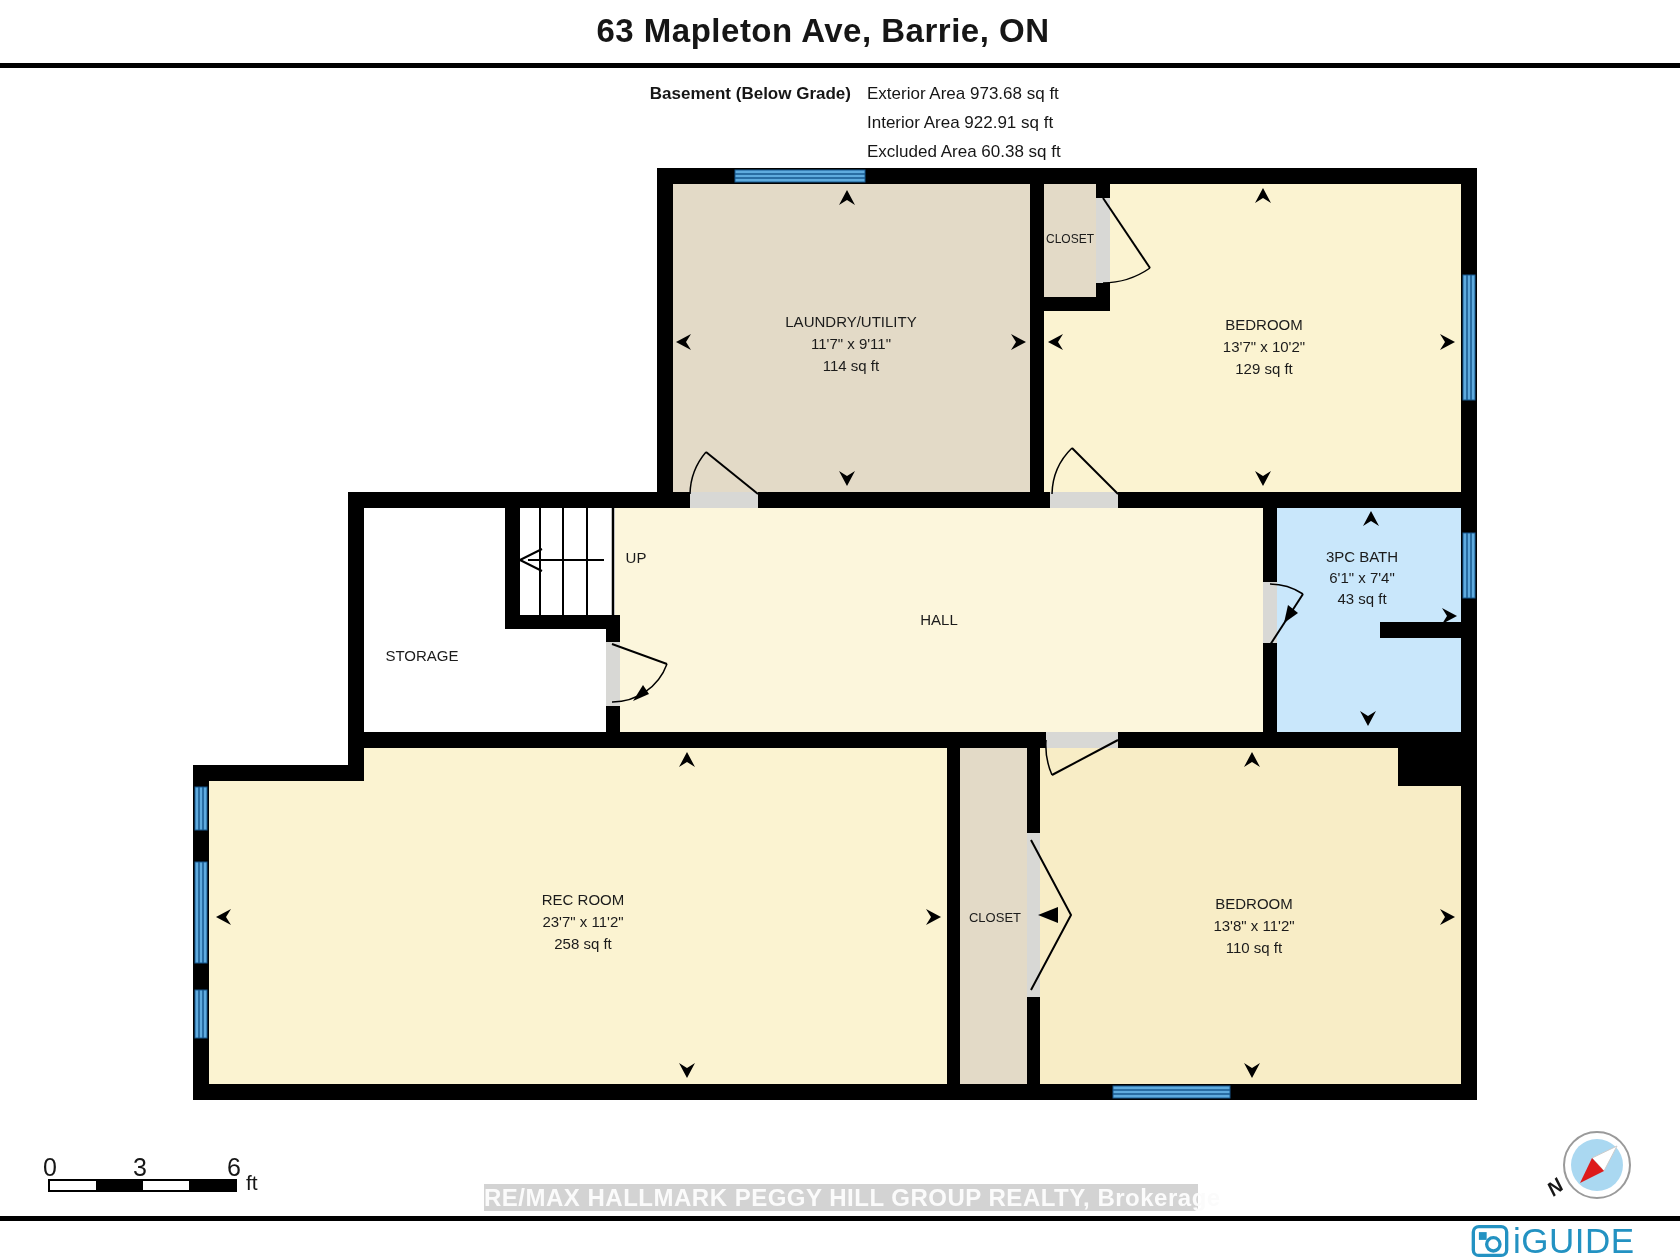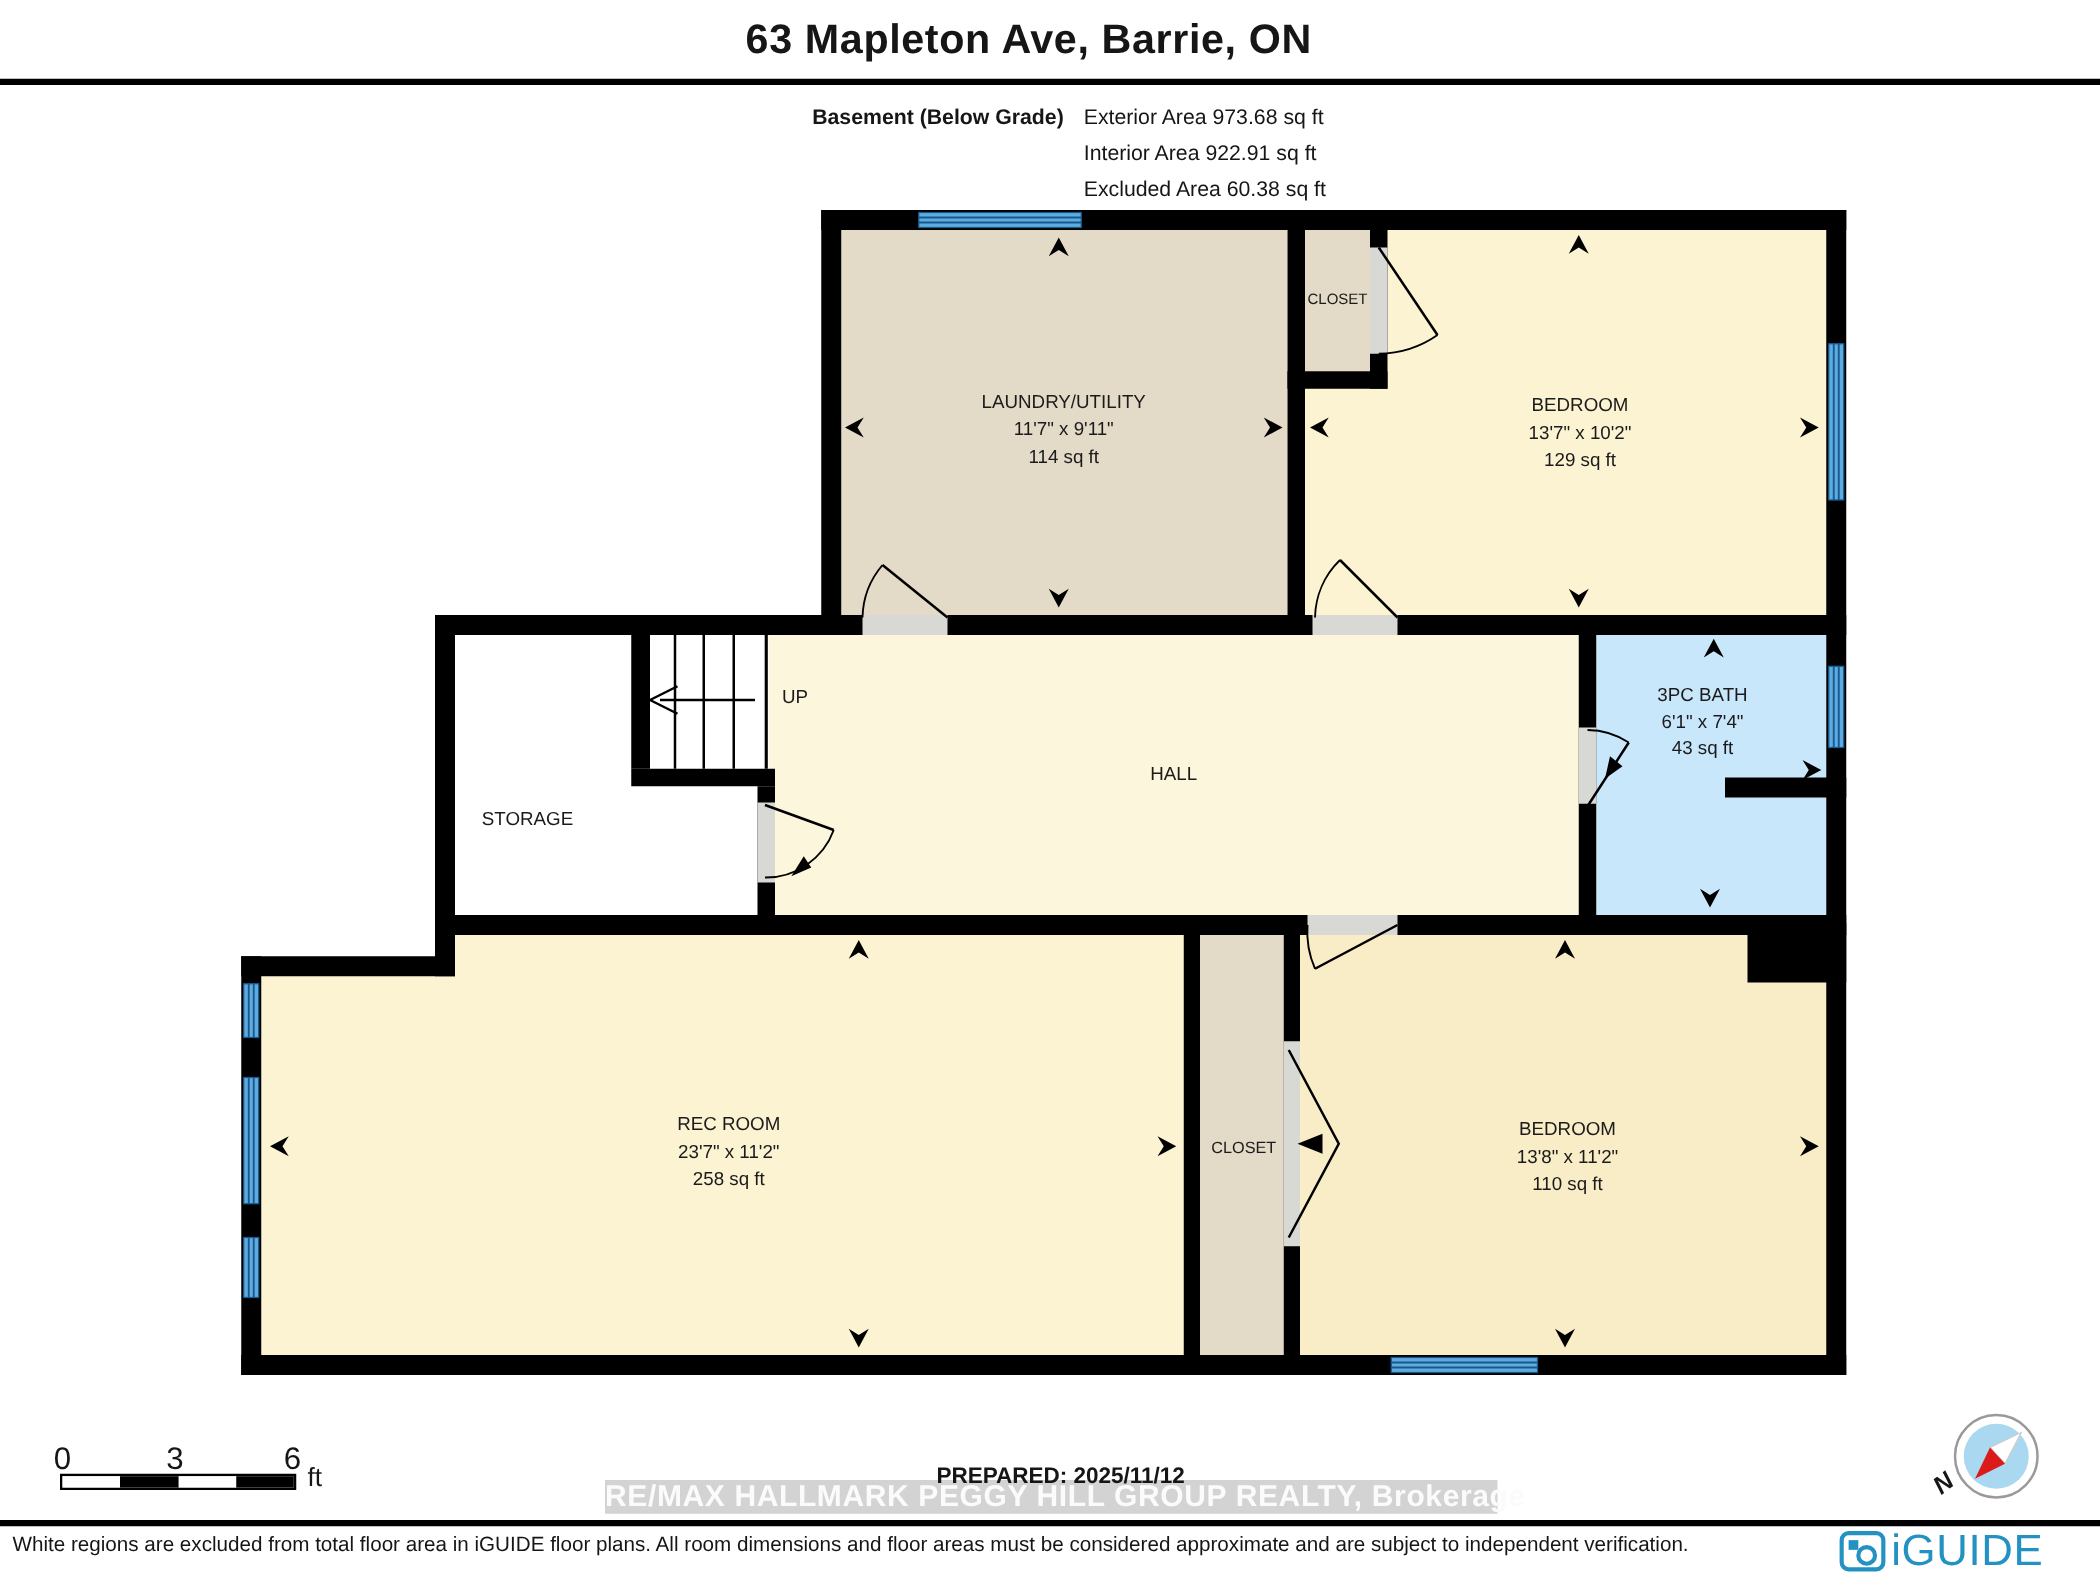--- a/index.html
+++ b/index.html
@@ -215,25 +215,23 @@
   <div class="abs scale-num" style="left:214px;">6</div>
   <div class="abs scale-bar">
     <div class="seg-w"></div>
       <div class="seg-b"></div>
     <div class="seg-w"></div>
       <div class="seg-b"></div>
   </div>
   <div class="abs scale-unit">ft</div>
 
   <div class="abs watermark">RE/MAX HALLMARK PEGGY HILL GROUP REALTY, Brokerage</div>
-  <div class="abs prepared">PREPARED: 2025/11/12</div>
   <div class="abs north-label">N</div>
 
   <div class="abs footer-rule"></div>
-  <div class="abs disclaimer">White regions are excluded from total floor area in iGUIDE floor plans. All room dimensions and floor areas must be considered approximate and are subject to independent verification.</div>
   <div class="abs brand">
     <svg width="40" height="36" viewBox="0 0 36 32">
       <rect x="3" y="3" width="30" height="26" rx="5" fill="none" stroke="#2392c2" stroke-width="3"></rect>
       <rect x="8" y="8" width="7" height="7" fill="#2392c2"></rect>
       <circle cx="21" cy="19" r="6" fill="none" stroke="#2392c2" stroke-width="3"></circle>
     </svg>
     <span class="brand-text">iGUIDE</span>
   </div>
 
 </div>

